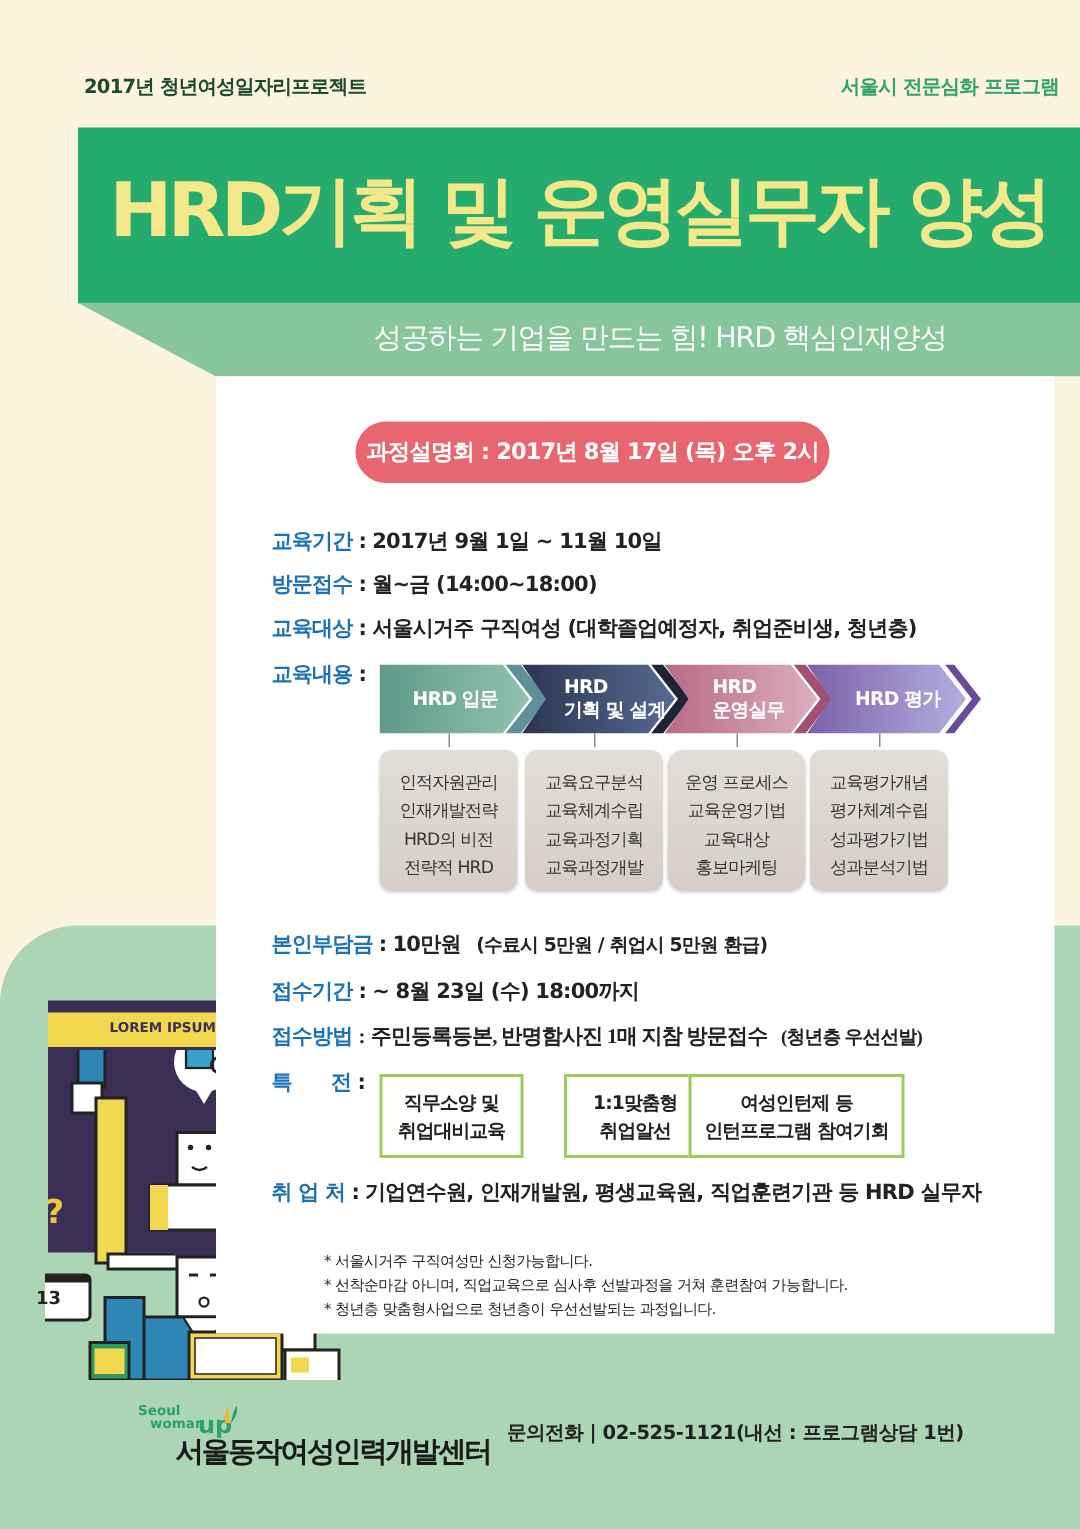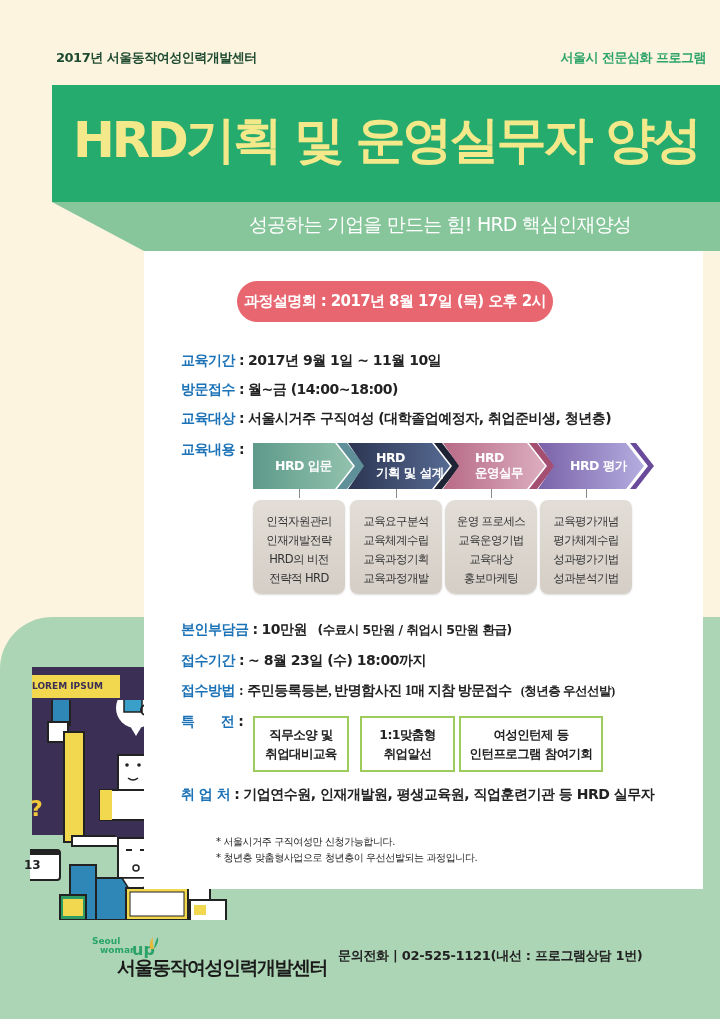--- a/index.html
+++ b/index.html
@@ -42,27 +42,27 @@
   .notes { left: 216px; top: 834px; font-size: 10px; color: #222; line-height: 16px; letter-spacing: -0.4px; }
 
   .logo-small { left: 92px; top: 937px; font-size: 9px; line-height: 9px; color: #28a36a; font-weight: bold; }
   .logo-up { left: 132px; top: 940px; font-size: 16px; font-weight: bold; color: #2ba268; }
   .logo-leaf { left: 149px; top: 934px; width: 10px; height: 12px; }
   .center-name { left: 117px; top: 955px; font-size: 19px; font-weight: bold; color: #1a1a1a; letter-spacing: -1.5px; }
   .contact { left: 338px; top: 945px; font-size: 13px; font-weight: bold; color: #222; line-height: 22px; letter-spacing: -0.3px; }
 
   
   .board { left: 32px; top: 667px; width: 112px; height: 168px; background: #3b2f55; }
-  .board-head { left: 32px; top: 675px; width: 88px; height: 23px; background: #f2d84f; font-size: 9px; font-weight: bold; color: #3b2f55; text-align: left; line-height: 23px; }
+  .board-head { left: 32px; top: 675px; width: 112px; height: 23px; background: #f2d84f; font-size: 9px; font-weight: bold; color: #3b2f55; text-align: right; line-height: 23px; }
   .qmark { font-size: 22px; font-weight: bold; color: #f2c83a; }
 </style>
 </head>
 <body>
 
-<div class="abs top-left">2017년 서울동작여성인력개발센터</div>
+<div class="abs top-left">2017년 청년여성일자리프로젝트</div>
 <div class="abs top-right">서울시 전문심화 프로그램</div>
 
 <div class="abs green-band"></div>
 <div class="abs title">HRD기획 및 운영실무자 양성</div>
 
 <div class="abs light-band">
   <svg width="720" height="49" viewBox="0 0 720 49">
     <polygon points="52,0 720,0 720,49 144,49" fill="#87c69a"></polygon>
   </svg>
 </div>
@@ -247,35 +247,36 @@
   <span class="small" style="margin-left:6px;">(청년층 우선선발)</span>
 </div>
 <div class="abs row" style="top:713px;">
   <span class="lbl" style="white-space:pre;">특      전</span><span class="sep">:</span>
 </div>
 
 <div class="abs benefit" style="left:253px; width:96px;">
   <div>직무소양 및</div>
   <div>취업대비교육</div>
 </div>
-<div class="abs benefit" style="left:360px; width:95px;">
+<div class="abs benefit" style="left:376px; width:95px;">
   <div>1:1맞춤형</div>
   <div>취업알선</div>
 </div>
 <div class="abs benefit" style="left:459px; width:144px;">
   <div>여성인턴제 등</div>
   <div>인턴프로그램 참여기회</div>
 </div>
 
 <div class="abs row" style="top:786px;">
   <span class="lbl">취 업 처</span><span class="sep">:</span><span>기업연수원, 인재개발원, 평생교육원, 직업훈련기관 등 HRD 실무자</span>
 </div>
 
 <div class="abs notes">
   <div>* 서울시거주 구직여성만 신청가능합니다.</div>
+  <div>* 선착순마감 아니며, 직업교육으로 심사후 선발과정을 거쳐 훈련참여 가능합니다.</div>
   <div>* 청년층 맞춤형사업으로 청년층이 우선선발되는 과정입니다.</div>
 </div>
 
 <div class="abs logo-small">
   <div>Seoul</div>
   <div style="margin-left:8px;">woman</div>
 </div>
 <div class="abs logo-up">up</div>
 <div class="abs logo-leaf">
   <svg width="10" height="12" viewBox="0 0 10 12">

